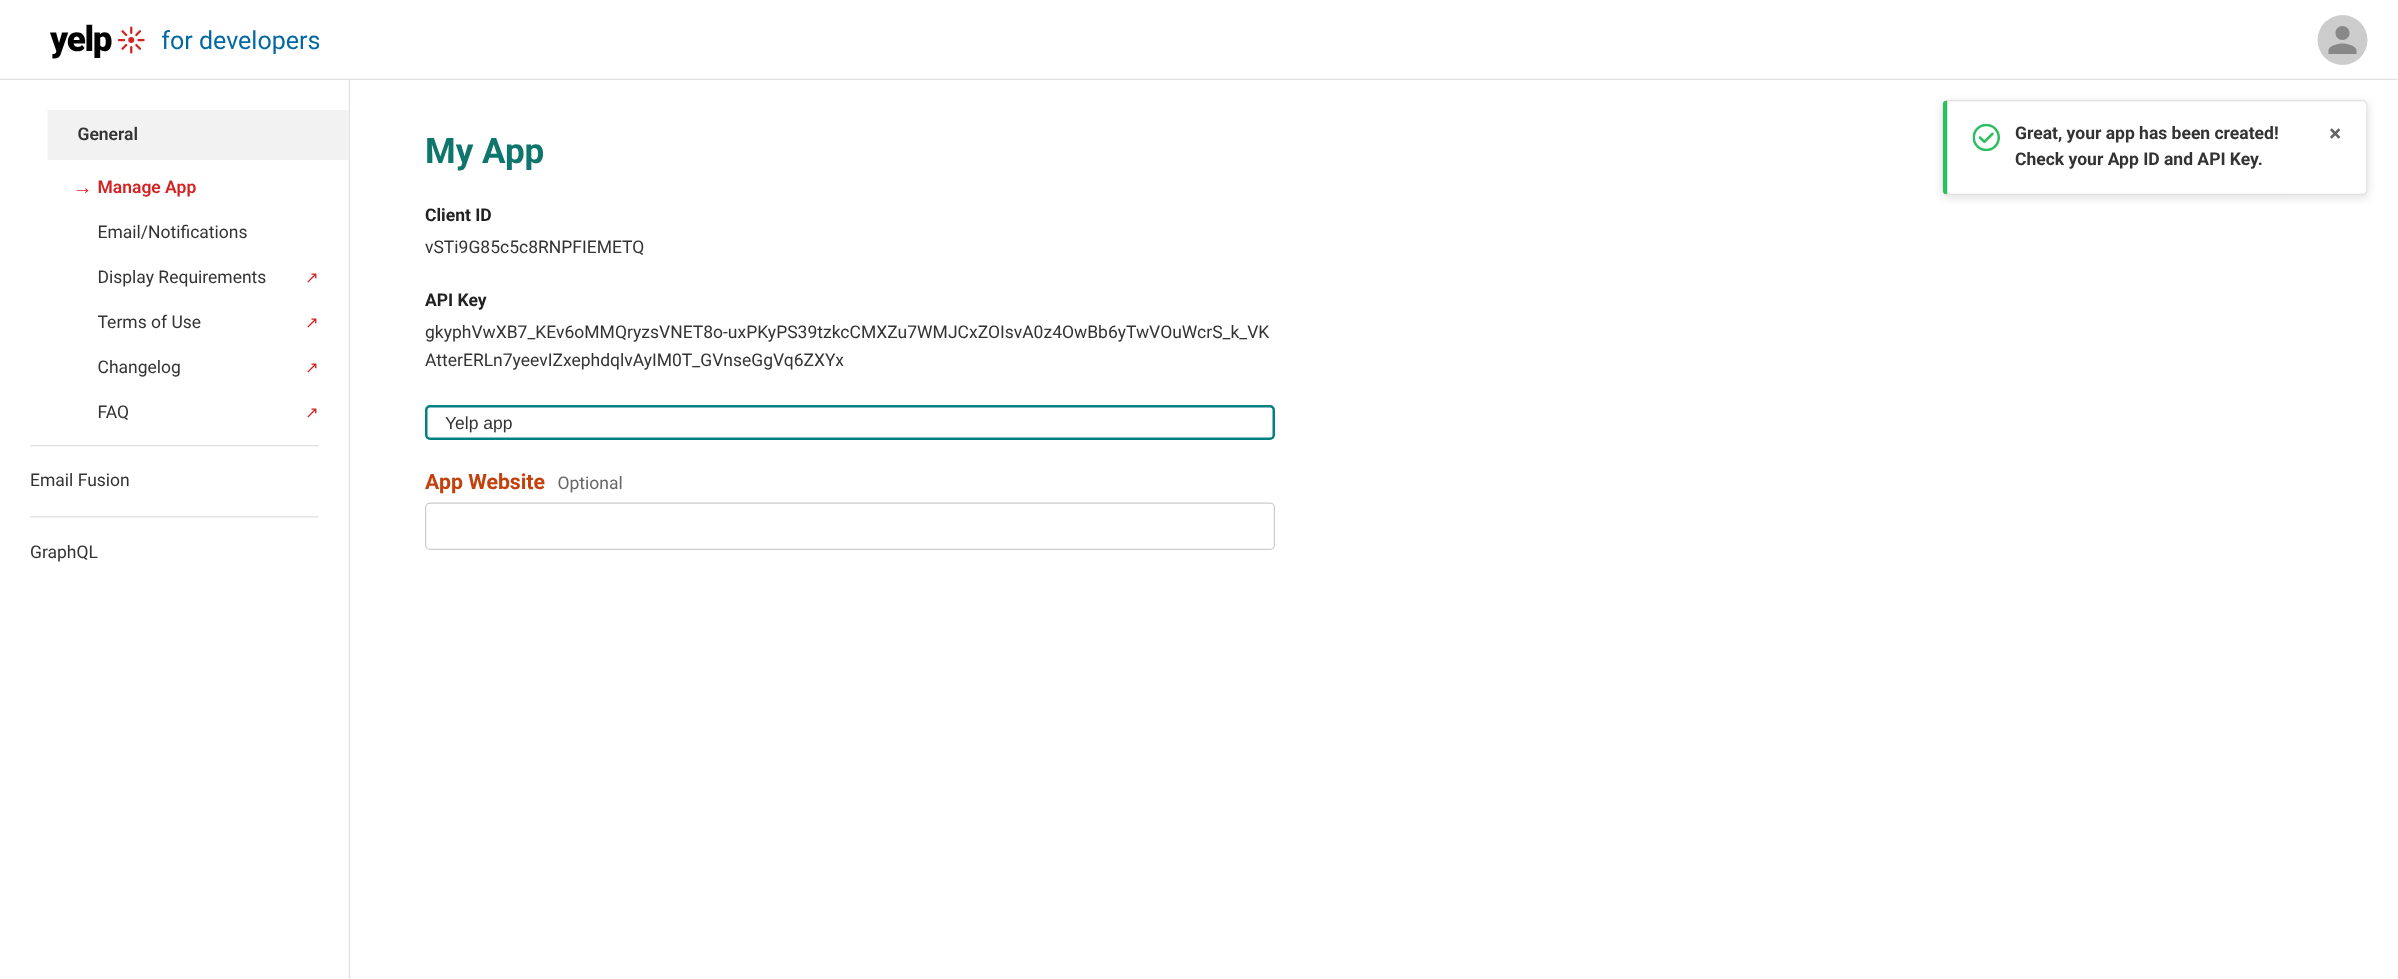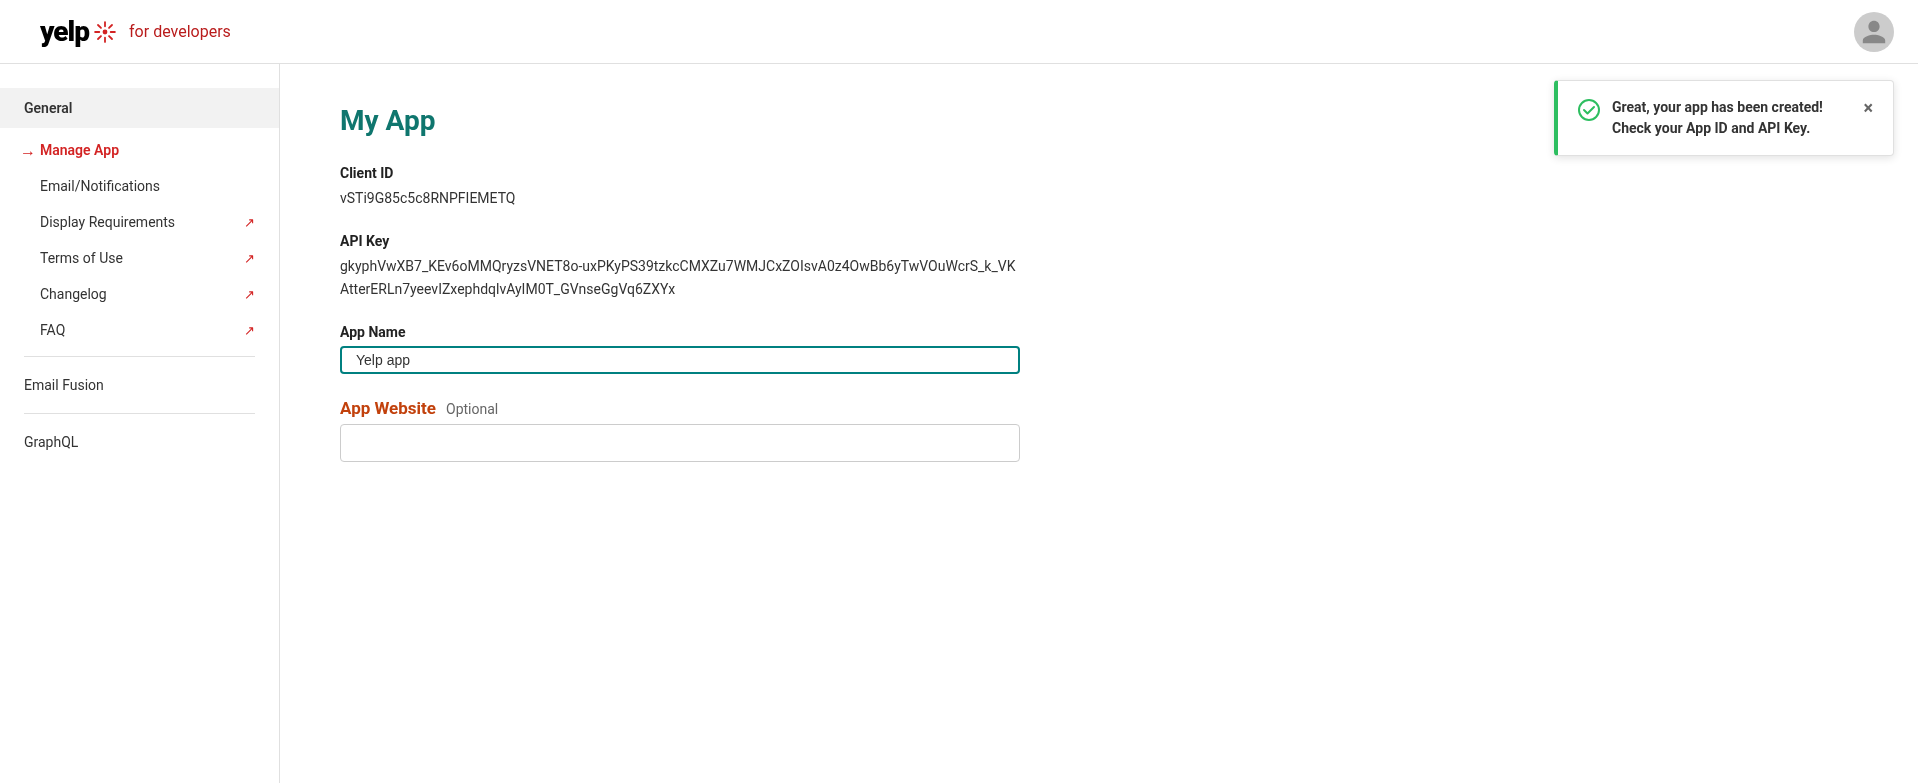--- a/index.html
+++ b/index.html
@@ -30,22 +30,22 @@
       font-weight: 900;
       color: #000;
       letter-spacing: -1px;
       margin-left: 16px;
     }
     .yelp-burst {
       width: 24px;
       height: 24px;
     }
     .header-tagline {
-      font-size: 16px;
-      color: #b91c1c;
+      font-size: 20px;
+      color: #0369a1;
       margin-left: 4px;
       text-align: center;
     }
     .avatar {
       width: 40px;
       height: 40px;
       border-radius: 50%;
       background: #ccc;
       display: flex;
       align-items: center;
@@ -66,20 +66,21 @@
     
     .sidebar {
       width: 280px;
       min-width: 280px;
       padding: 24px 0;
       border-right: 1px solid #e0e0e0;
       background: #fff;
     }
     .sidebar-section {
       margin-bottom: 0;
+      padding-left: 38px;
     }
     .sidebar-section-header {
       padding: 12px 24px;
       font-size: 14px;
       font-weight: 600;
       color: #333;
       background: #f2f2f2;
       margin-bottom: 4px;
     }
     .sidebar-item {
@@ -315,21 +316,20 @@
       <span class="field-label">Client ID</span>
       <div class="field-value">vSTi9G85c5c8RNPFIEMETQ</div>
     </div>
 
     <div class="field-section">
       <span class="field-label">API Key</span>
       <div class="field-value" style="word-break: break-all; max-width: 680px;">gkyphVwXB7_KEv6oMMQryzsVNET8o-uxPKyPS39tzkcCMXZu7WMJCxZOIsvA0z4OwBb6yTwVOuWcrS_k_VKAtterERLn7yeevIZxephdqlvAyIM0T_GVnseGgVq6ZXYx</div>
     </div>
 
     <div class="field-section">
-      <span class="field-label">App Name</span>
       <input class="field-input" type="text" value="Yelp app" style="">
     </div>
 
     <div class="field-section">
       <div>
         <span class="field-label-optional">App Website</span>
         <span class="field-optional">Optional</span>
       </div>
       <input class="field-input-plain" type="text" style="margin-top: 6px; display: block;" value="">
     </div>

